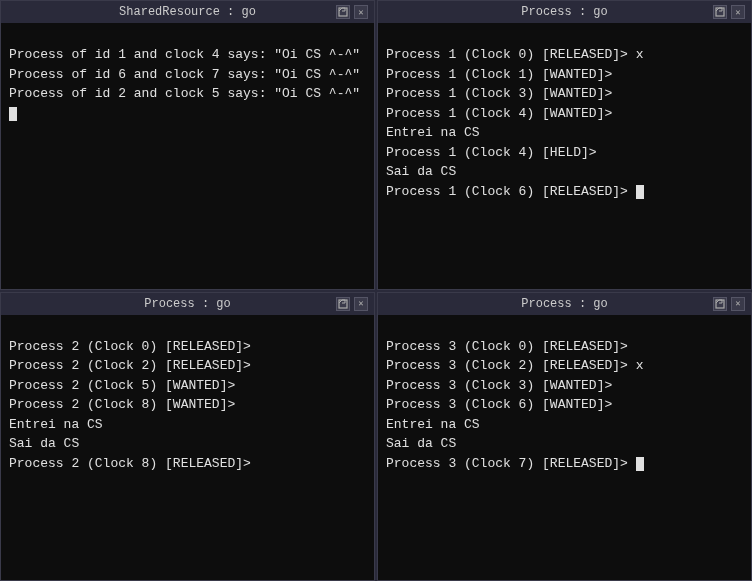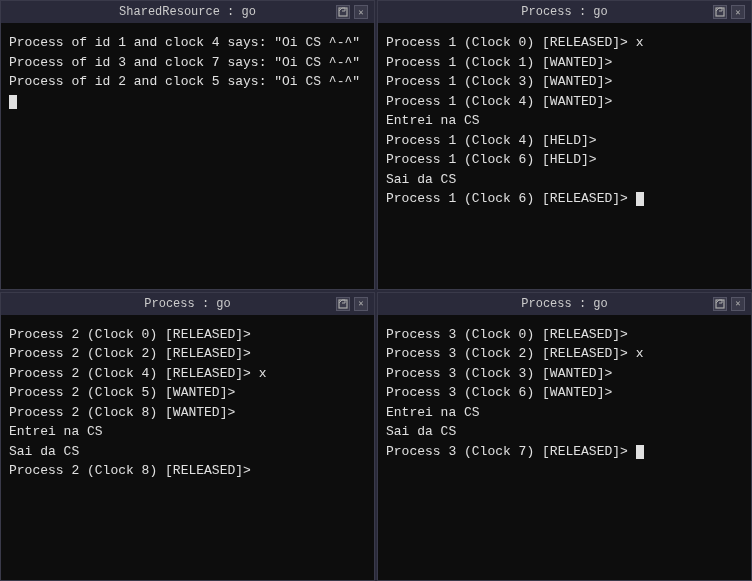--- a/index.html
+++ b/index.html
@@ -69,21 +69,21 @@
       cursor: pointer;
       display: flex;
       align-items: center;
       justify-content: center;
       font-size: 9px;
       color: #aaaaaa;
     }
 
     .panel-content {
       flex: 1;
-      padding: 10px 8px;
+      padding: 22px 8px;
       color: #e0e0e0;
       overflow: hidden;
       line-height: 1.5;
     }
 
     .line {
       white-space: pre;
     }
 
     .cursor {
@@ -106,21 +106,21 @@
             <svg width="10" height="10" viewBox="0 0 10 10">
               <rect x="1" y="1" width="8" height="8" fill="none" stroke="#aaaaaa" stroke-width="1.2"></rect>
               <polyline points="1,4 4,1 7,1 7,4 4,4" fill="none" stroke="#aaaaaa" stroke-width="1"></polyline>
             </svg>
           </div>
           <div class="ctrl-btn">✕</div>
         </div>
       </div>
       <div class="panel-content">
         <div class="line">Process of id 1 and clock 4 says: "Oi CS ^-^"</div>
-        <div class="line">Process of id 3 and clock 7 says: "Oi CS ^-^"</div>
+        <div class="line">Process of id 6 and clock 7 says: "Oi CS ^-^"</div>
         <div class="line">Process of id 2 and clock 5 says: "Oi CS ^-^"</div>
         <div class="line"><span class="cursor"></span></div>
       </div>
     </div>
     <div class="panel">
       <div class="panel-titlebar">
         <span class="panel-title-text">Process : go</span>
         <div class="panel-controls">
           <div class="ctrl-btn">
             <svg width="10" height="10" viewBox="0 0 10 10">
@@ -131,42 +131,40 @@
           <div class="ctrl-btn">✕</div>
         </div>
       </div>
       <div class="panel-content">
         <div class="line">Process 1 (Clock 0) [RELEASED]&gt; x</div>
         <div class="line">Process 1 (Clock 1) [WANTED]&gt;</div>
         <div class="line">Process 1 (Clock 3) [WANTED]&gt;</div>
         <div class="line">Process 1 (Clock 4) [WANTED]&gt;</div>
         <div class="line">Entrei na CS</div>
         <div class="line">Process 1 (Clock 4) [HELD]&gt;</div>
-        <div class="line">Process 1 (Clock 6) [HELD]&gt;</div>
         <div class="line">Sai da CS</div>
         <div class="line">Process 1 (Clock 6) [RELEASED]&gt; <span class="cursor"></span></div>
       </div>
     </div>
     <div class="panel">
       <div class="panel-titlebar">
         <span class="panel-title-text">Process : go</span>
         <div class="panel-controls">
           <div class="ctrl-btn">
             <svg width="10" height="10" viewBox="0 0 10 10">
               <rect x="1" y="1" width="8" height="8" fill="none" stroke="#aaaaaa" stroke-width="1.2"></rect>
               <polyline points="1,4 4,1 7,1 7,4 4,4" fill="none" stroke="#aaaaaa" stroke-width="1"></polyline>
             </svg>
           </div>
           <div class="ctrl-btn">✕</div>
         </div>
       </div>
       <div class="panel-content">
         <div class="line">Process 2 (Clock 0) [RELEASED]&gt;</div>
         <div class="line">Process 2 (Clock 2) [RELEASED]&gt;</div>
-        <div class="line">Process 2 (Clock 4) [RELEASED]&gt; x</div>
         <div class="line">Process 2 (Clock 5) [WANTED]&gt;</div>
         <div class="line">Process 2 (Clock 8) [WANTED]&gt;</div>
         <div class="line">Entrei na CS</div>
         <div class="line">Sai da CS</div>
         <div class="line">Process 2 (Clock 8) [RELEASED]&gt;</div>
       </div>
     </div>
     <div class="panel">
       <div class="panel-titlebar">
         <span class="panel-title-text">Process : go</span>

